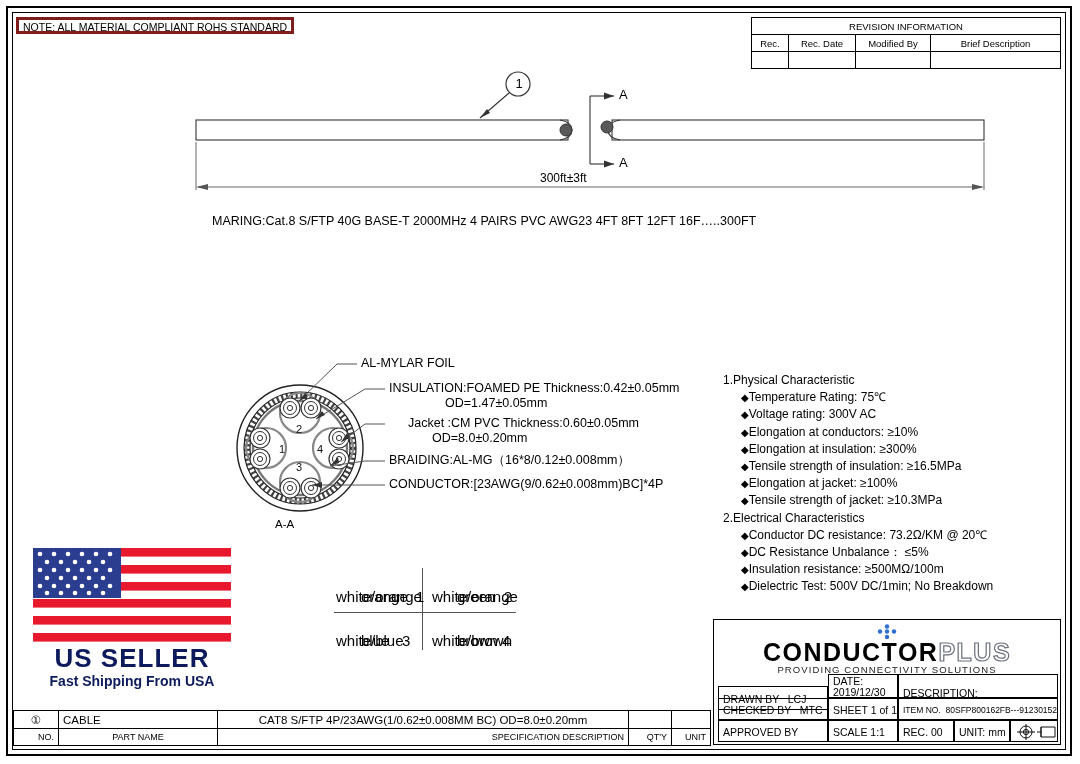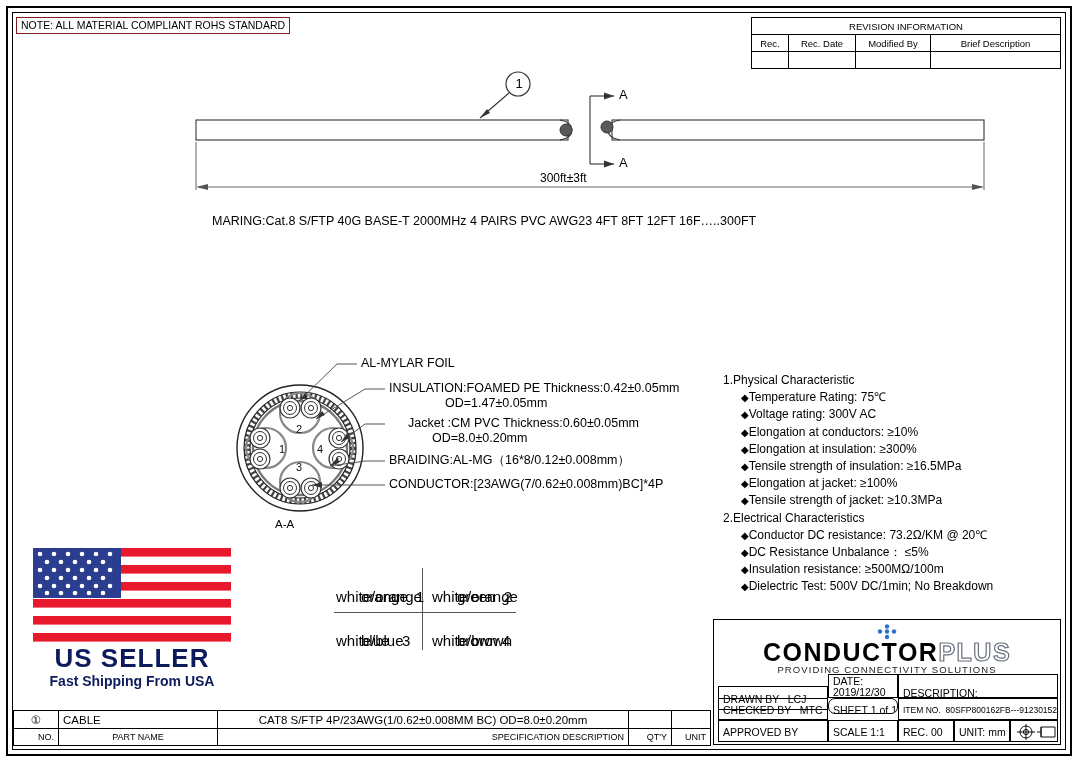--- a/index.html
+++ b/index.html
@@ -32,21 +32,21 @@
     width: 1054px; height: 738px;
     border: 1px solid #000;
     box-sizing: border-box;
   }
 
   
   .note-box {
     left: 16px; top: 17px;
     height: 17px;
     padding: 0 4px;
-    border: 1px solid #7f1d1d;
+    border: 3px solid #7f1d1d;
     box-sizing: border-box;
     font-size: 10.5px;
     line-height: 15px;
     white-space: nowrap;
   }
 
   
   .rev-table {
     left: 751px; top: 17px;
     width: 310px;
@@ -344,21 +344,21 @@
   <div class="abs callout" style="left:361px; top:356px;">AL-MYLAR FOIL</div>
 
   <div class="abs callout" style="left:389px; top:381px;">INSULATION:FOAMED PE Thickness:0.42±0.05mm</div>
   <div class="abs callout" style="left:445px; top:396px;">OD=1.47±0.05mm</div>
 
   <div class="abs callout" style="left:389px; top:416px;margin-left:19px;">Jacket :CM PVC  Thickness:0.60±0.05mm</div>
   <div class="abs callout" style="left:432px; top:431px;">OD=8.0±0.20mm</div>
 
   <div class="abs callout" style="left:389px; top:453px;">BRAIDING:AL-MG（16*8/0.12±0.008mm）</div>
 
-  <div class="abs callout" style="left:389px; top:477px;">CONDUCTOR:[23AWG(7/0.62±0.008mm)BC]*4P</div>
+  <div class="abs callout" style="left:389px; top:477px;">CONDUCTOR:[23AWG(9/0.62±0.008mm)BC]*4P</div>
 
   <div class="abs cs-label">A-A</div>
 
   <div class="abs spec-block">
     <div class="spec-head">1.Physical Characteristic</div>
     <div class="spec-item"><span class="dia">◆</span><span>Temperature Rating:  75℃</span></div>
     <div class="spec-item"><span class="dia">◆</span><span>Voltage rating: 300V AC</span></div>
     <div class="spec-item"><span class="dia">◆</span><span>Elongation at conductors: ≥10%</span></div>
     <div class="spec-item"><span class="dia">◆</span><span>Elongation at insulation: ≥300%</span></div>
     <div class="spec-item"><span class="dia">◆</span><span>Tensile strength of insulation: ≥16.5MPa</span></div>
@@ -474,21 +474,21 @@
     </div>
     <div class="tb-cell" style="left:184px; top:54px; width:160px; height:24px; line-height:11px; padding-top:13px;">
       <span class="l2">DESCRIPTION:</span>
       <span class="l2" style="font-size:9.5px;">S/FTP Cat8 23AWG Solid bulk cable</span>
     </div>
 
     <div class="tb-cell" style="left:4px; top:78px; width:110px; height:22px; line-height:20px;">
       <span>CHECKED BY</span>
       &nbsp;&nbsp;<span>MTC</span>
     </div>
-    <div class="tb-cell" style="left:114px; top:78px; width:70px; height:16px; line-height:20px;border-radius:7px;">SHEET 1 of 1</div>
+    <div class="tb-cell" style="left:114px; top:78px; width:70px; height:22px; line-height:20px;">SHEET 1 of 1</div>
     <div class="tb-cell" style="left:184px; top:78px; width:160px; height:22px; line-height:20px; font-size:8.5px;">
       <span>ITEM NO.</span>
       &nbsp;<span>80SFP800162FB---91230152</span>
     </div>
 
     <div class="tb-cell" style="left:4px; top:100px; width:110px; height:22px; line-height:20px;">
       <span>APPROVED BY</span>
       &nbsp;&nbsp;<span></span>
     </div>
     <div class="tb-cell" style="left:114px; top:100px; width:70px; height:22px; line-height:20px;">SCALE 1:1</div>

